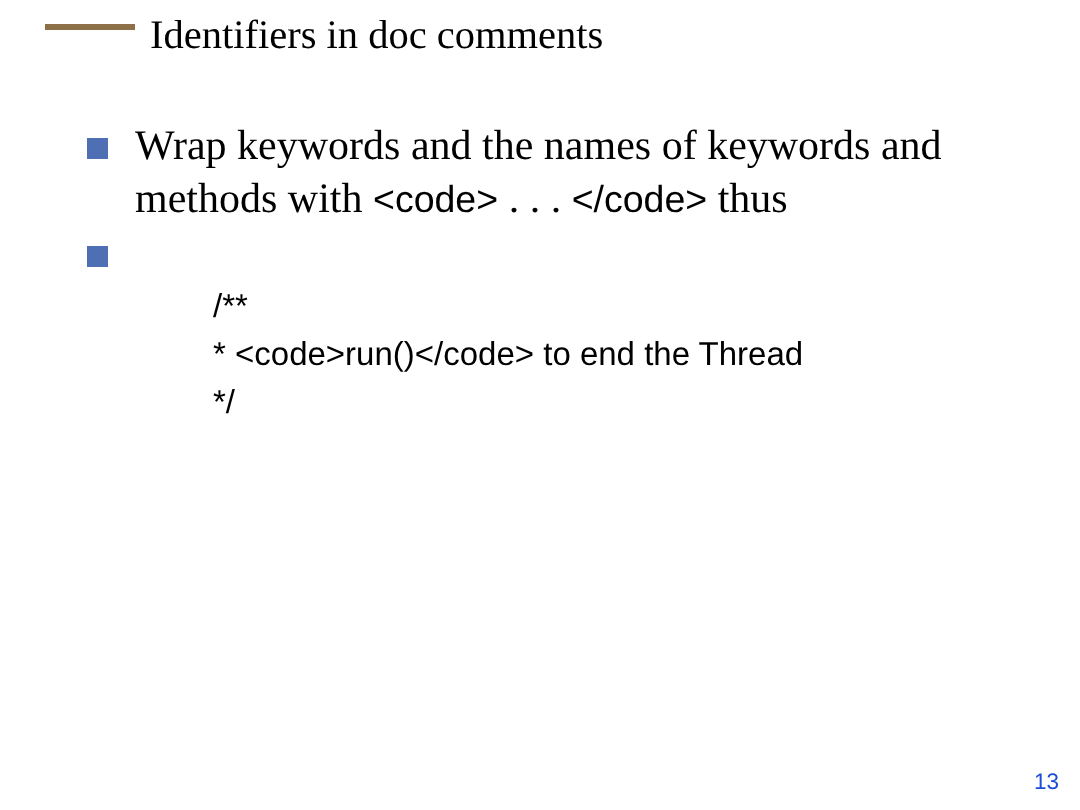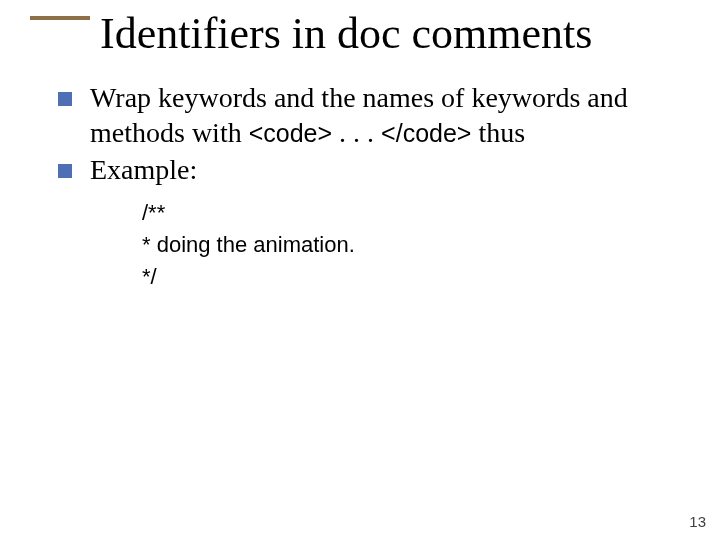--- a/index.html
+++ b/index.html
@@ -24,21 +24,21 @@
     top: 16px;
     left: 30px;
     width: 60px;
     height: 4px;
     background: #8e7048;
   }
   .title {
     position: absolute;
     top: 8px;
     left: 100px;
-    font-size: 44px;
+    font-size: 27px;
     font-weight: normal;
     color: #000;
   }
   .body {
     position: absolute;
     top: 80px;
     left: 58px;
     right: 40px;
   }
   .row {
@@ -69,21 +69,21 @@
     font-size: 22px;
     line-height: 1.45;
     color: #000;
   }
   .pagenum {
     position: absolute;
     bottom: 10px;
     right: 14px;
     font-family: Arial, sans-serif;
     font-size: 15px;
-    color: #404040;
+    color: #1d4ed8;
   }
 </style>
 </head>
 <body>
 
 <div class="slide">
 
   <div class="title-rule"></div>
   <div class="title">Identifiers in doc comments</div>
 
@@ -91,26 +91,25 @@
 
     <div class="row">
       <div class="bullet"></div>
       <div class="pt">
         <span>Wrap keywords and the names of keywords and methods with </span><span class="code">&lt;code&gt;</span><span> . . . </span><span class="code">&lt;/code&gt;</span><span> thus</span>
       </div>
     </div>
 
     <div class="row">
       <div class="bullet"></div>
-      <div class="pt">Example:</div>
     </div>
 
     <div class="example-block">
       <div>/**</div>
-      <div> * doing the animation.</div>
+      <div> * &lt;code&gt;run()&lt;/code&gt; to end the Thread</div>
       <div> */</div>
     </div>
 
   </div>
 
   <div class="pagenum">13</div>
 
 </div>
 
 </body></html>

